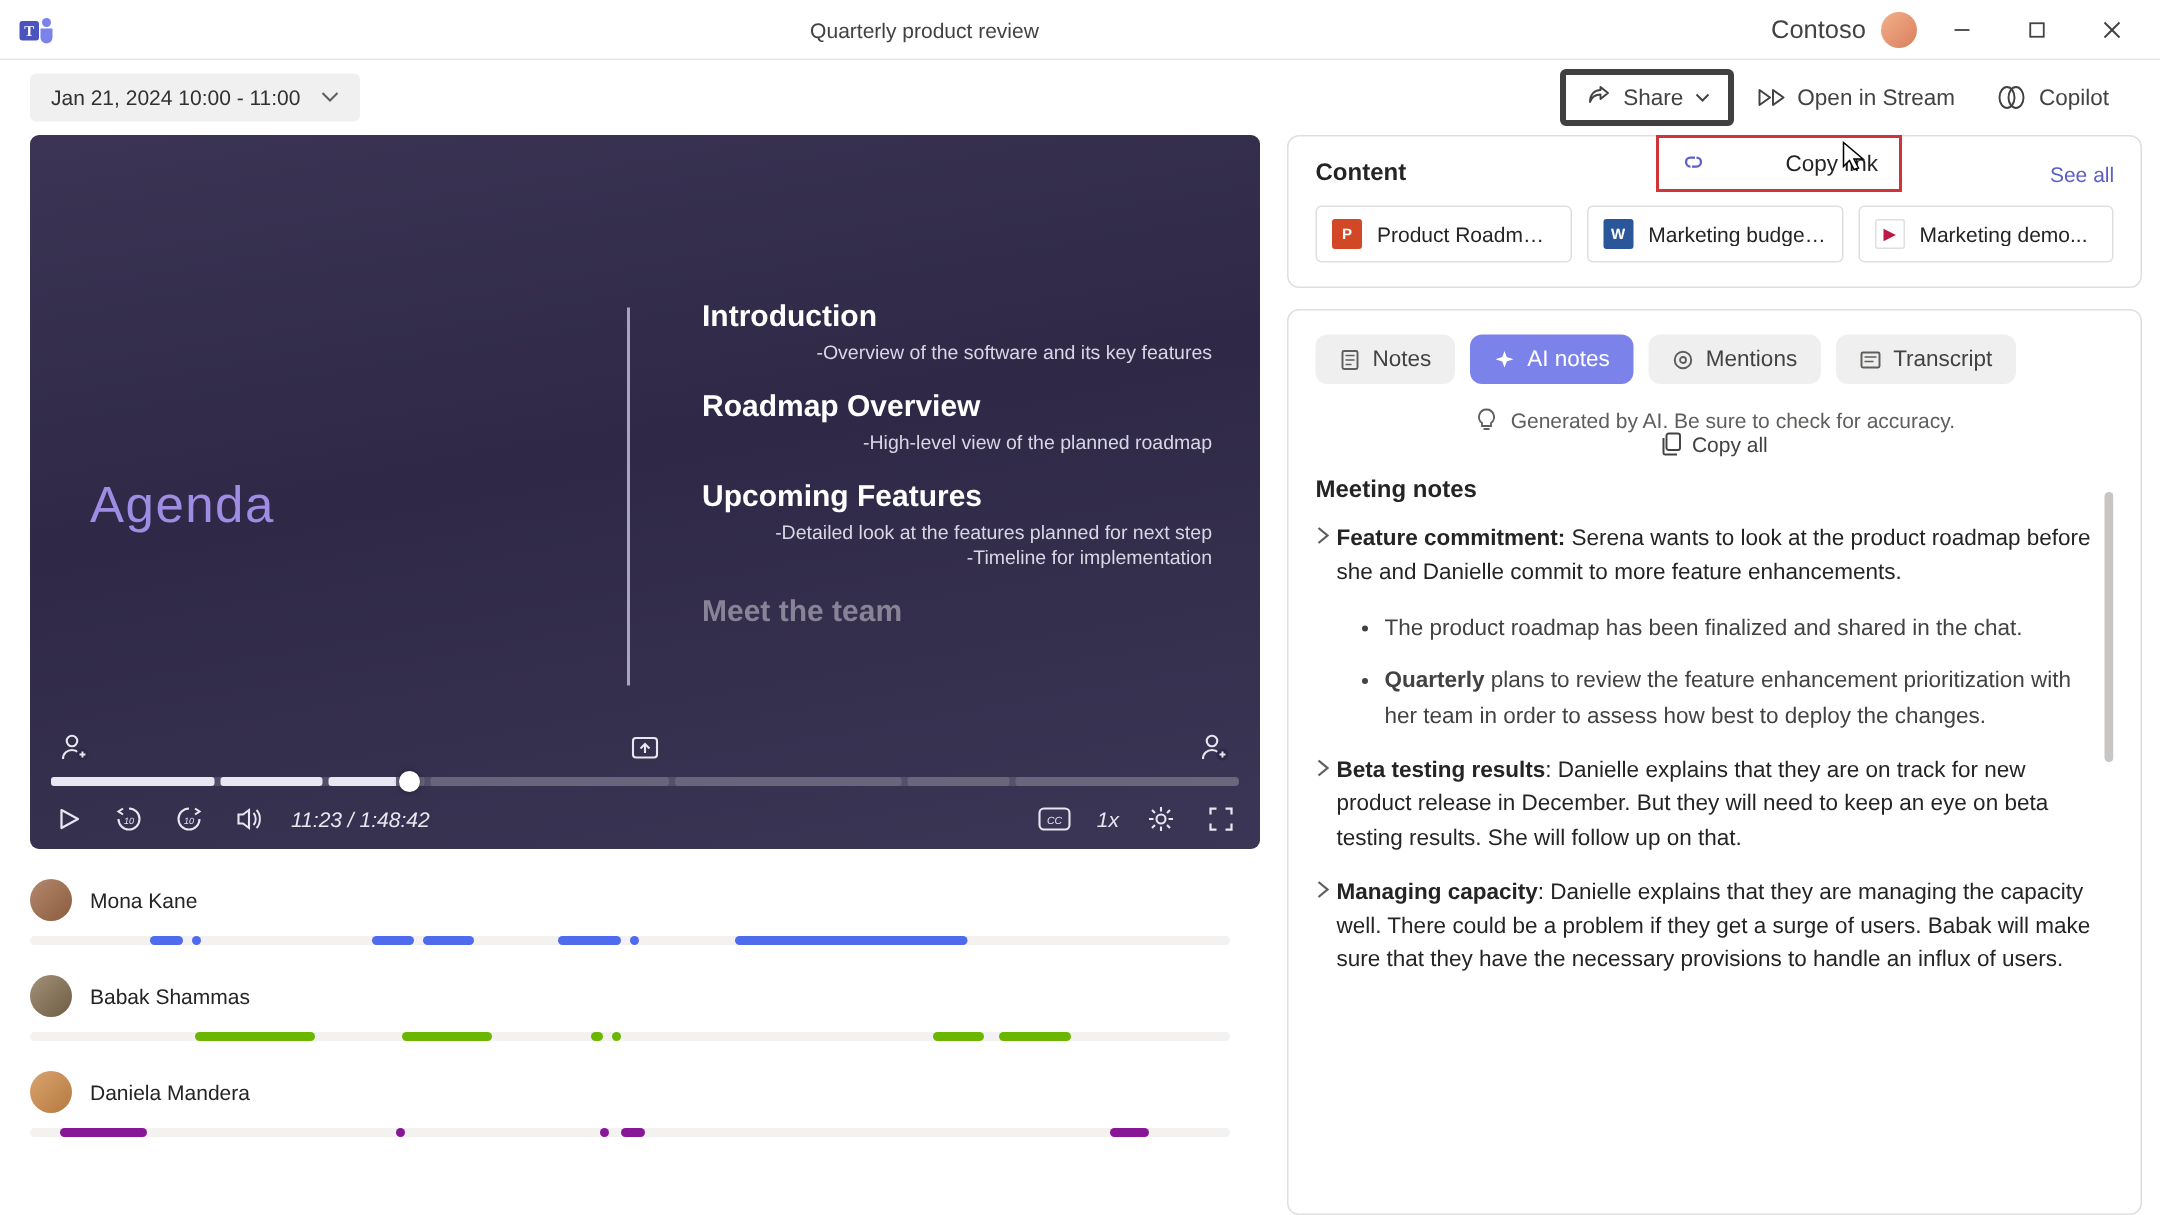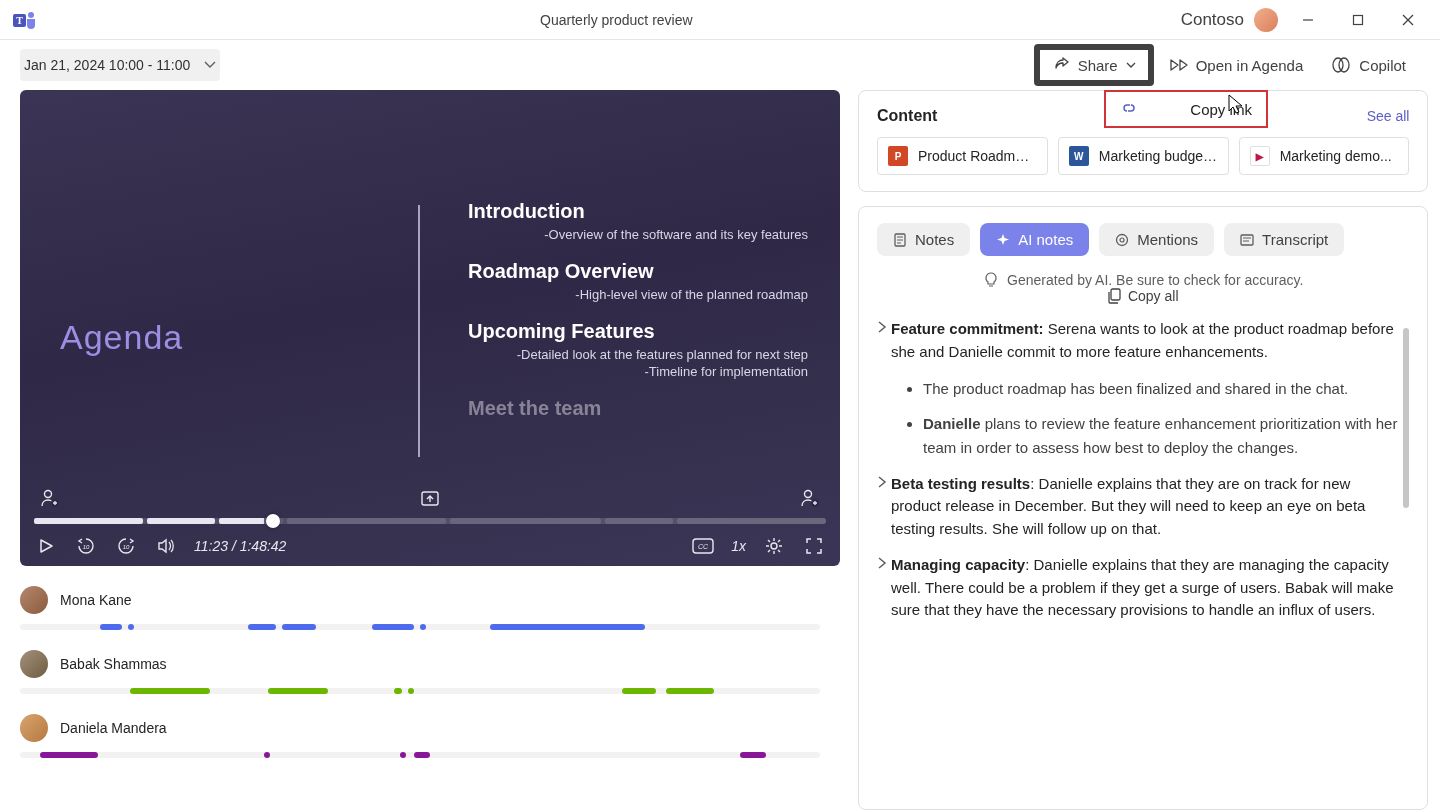--- a/index.html
+++ b/index.html
@@ -9,24 +9,24 @@
   .titlebar { height: 40px; display: flex; align-items: center; padding: 0 12px; border-bottom: 1px solid #e5e5e5; }
   .titlebar .app-icon { width: 24px; height: 24px; margin-right: 16px; }
   .titlebar .title { flex: 1; text-align: center; font-size: 14px; color: #424242; }
   .titlebar .user-area { display: flex; align-items: center; gap: 10px; }
   .titlebar .user-name { font-size: 17px; color: #424242; }
   .titlebar .avatar { width: 24px; height: 24px; border-radius: 50%; background: linear-gradient(135deg,#f3b08c,#d97e5c); }
   .winbtn { width: 40px; height: 30px; display: flex; align-items: center; justify-content: center; cursor: pointer; }
 
   
   .toolbar { height: 50px; display: flex; align-items: center; padding: 0 20px; position: relative; }
-  .date-picker { background: #f0f0f0; border-radius: 4px; padding: 8px 4px; display: inline-flex; align-items: center; gap: 14px; font-size: 14px; color: #323130; cursor: pointer; }
+  .date-picker { background: #f0f0f0; border-radius: 4px; padding: 8px 14px; display: inline-flex; align-items: center; gap: 14px; font-size: 14px; color: #323130; cursor: pointer; }
   .toolbar-spacer { flex: 1; }
   .tool-btn { display: inline-flex; align-items: center; gap: 8px; padding: 8px 14px; font-size: 15px; color: #424242; cursor: pointer; border-radius: 4px; }
-  .share-box { border: 6px solid #404040; padding: 6px 12px; }
+  .share-box { border: 4px solid #404040; padding: 6px 12px; }
   .toolbar .dropdown-menu { position: absolute; top: 50px; left: 1104px; width: 164px; background: #fff; border: 2px solid #d13438; display: flex; align-items: center; padding: 8px 14px; gap: 14px; z-index: 20; justify-content: space-between; }
   .cursor { position: absolute; top: 94px; left: 1228px; z-index: 30; }
 
   
   .main { display: flex; padding: 0 20px; gap: 18px; height: calc(810px - 90px); }
   .left { width: 820px; }
   .right { flex: 1; display: flex; flex-direction: column; gap: 14px; }
 
   
   .video { width: 820px; height: 476px; background: linear-gradient(170deg,#3b3454 0%, #2f2947 45%, #3b3655 100%); border-radius: 6px; position: relative; color: #fff; display: flex; }
@@ -145,21 +145,21 @@
       </svg>
     <span>Share</span>
     <svg width="10" height="10">
         <path d="M1 3l4 4 4-4" fill="none" stroke="#424242" stroke-width="1.3"></path>
       </svg>
   </div>
   <div class="tool-btn">
     <svg width="20" height="18">
         <path d="M3 14V4l7 5-7 5zm9-10l7 5-7 5V4z" fill="none" stroke="#424242" stroke-width="1.3" stroke-linejoin="round"></path>
       </svg>
-    <span>Open in Agenda</span>
+    <span>Open in Stream</span>
   </div>
   <div class="tool-btn">
     <svg width="20" height="20">
         <ellipse cx="7" cy="10" rx="5" ry="7" fill="none" stroke="#424242" stroke-width="1.3"></ellipse>
         <ellipse cx="13" cy="10" rx="5" ry="7" fill="none" stroke="#424242" stroke-width="1.3"></ellipse>
       </svg>
     <span>Copilot</span>
   </div>
 
   <div class="dropdown-menu">
@@ -385,32 +385,33 @@
           <svg width="14" height="16">
               <rect x="3" y="1" width="9" height="11" rx="1.5" fill="none" stroke="#424242" stroke-width="1.3"></rect>
               <path d="M1 4v10a1 1 0 0 0 1 1h8" fill="none" stroke="#424242" stroke-width="1.3"></path>
             </svg>
           <span>Copy all</span>
         </span>
       </div>
 
       <div class="notes-body">
         <div class="scroll-hint"></div>
+        <h4>Meeting notes</h4>
 
         <div class="note-item">
           <span class="chev">
               <svg width="10" height="12">
                 <path d="M2 1l6 5-6 5" fill="none" stroke="#605e5c" stroke-width="1.5"></path>
               </svg>
             </span>
           <div class="text"><b>Feature commitment:</b><span> Serena wants to look at the product roadmap before she and Danielle commit to more feature enhancements.</span></div>
         </div>
         <ul class="sub-list">
           <li>The product roadmap has been finalized and shared in the chat.</li>
-          <li><b>Danielle</b><span> plans to review the feature enhancement prioritization with her team in order to assess how best to deploy the changes.</span></li>
+          <li><b>Quarterly</b><span> plans to review the feature enhancement prioritization with her team in order to assess how best to deploy the changes.</span></li>
         </ul>
         <div class="note-item">
           <span class="chev">
               <svg width="10" height="12">
                 <path d="M2 1l6 5-6 5" fill="none" stroke="#605e5c" stroke-width="1.5"></path>
               </svg>
             </span>
           <div class="text"><b>Beta testing results</b><span>: Danielle explains that they are on track for new product release in December. But they will need to keep an eye on beta testing results. She will follow up on that.</span></div>
         </div>
         <div class="note-item">

